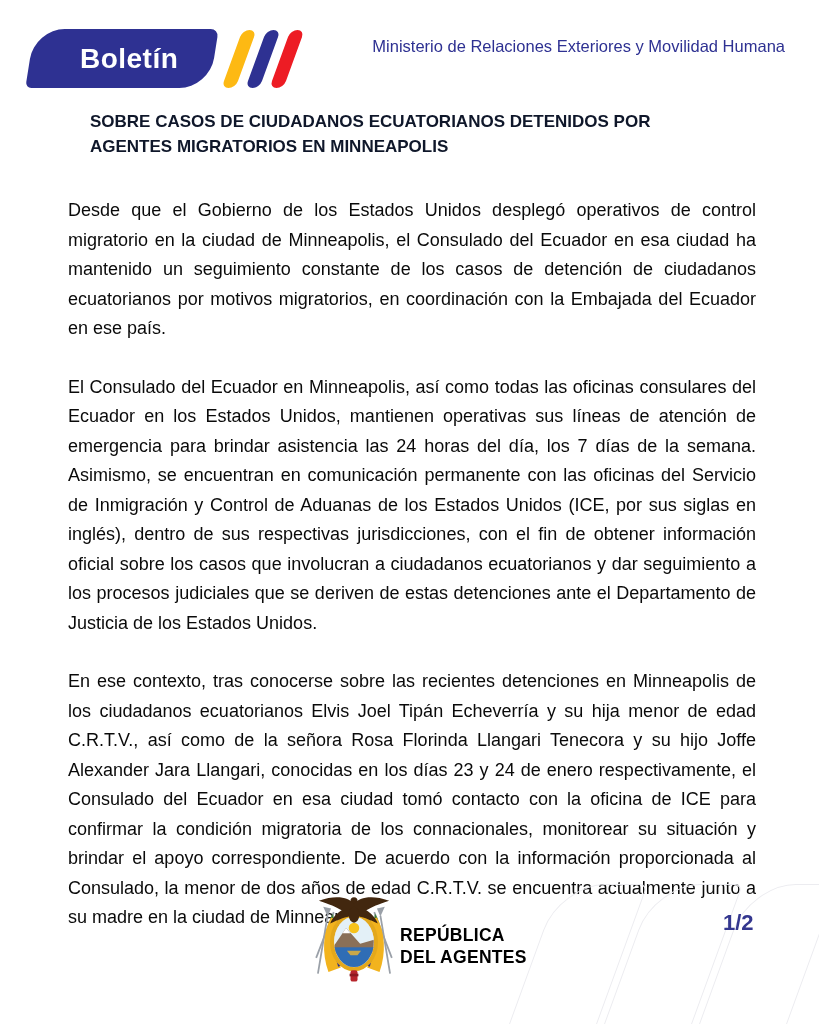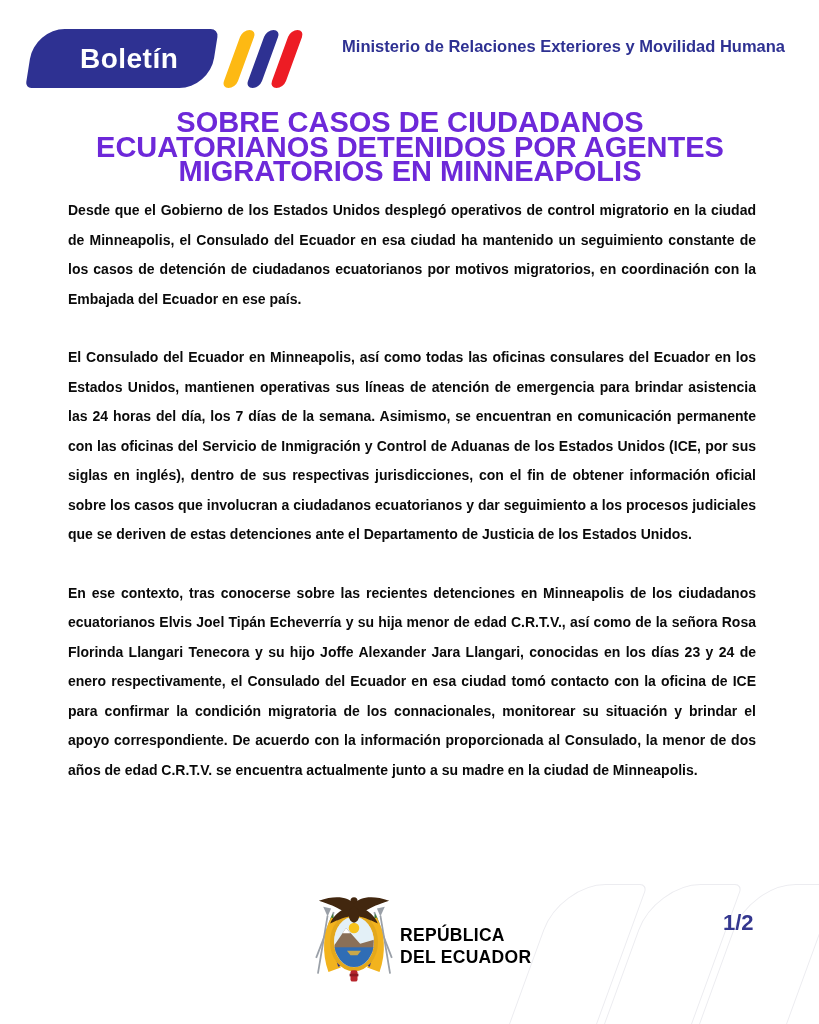--- a/index.html
+++ b/index.html
@@ -46,48 +46,46 @@
   }
   .st.y { left: 232px; background: #fdb913; }
   .st.b { left: 256px; background: #2e3192; }
   .st.r { left: 280px; background: #ed1c24; }
 
   .ministry {
     position: absolute;
     right: 34px; top: 36px;
     text-align: center;
     color: #2e3192;
-    font-weight: bold;
+    font-weight: normal;
     font-size: 16.5px;
     line-height: 20.5px;
     white-space: nowrap;
   }
 
   
   .doc-title {
     position: absolute;
     left: 90px; top: 110px;
     width: 640px;
-    text-align: center;
-    color: #6d28d9;
-    font-size: 29px;
+    color: #0f172a;
+    font-size: 17px;
     line-height: 24.5px;
     font-weight: bold;
   }
 
   
   .doc-body {
     position: absolute;
     left: 68px; top: 196px;
     width: 688px;
     color: #0a0a0a;
-    font-size: 14px;
+    font-size: 18px;
     line-height: 29.5px;
     text-align: justify;
-    font-weight: bold;
   }
   .doc-body p { margin-bottom: 29px; }
 
   
   .wm {
     position: absolute;
     width: 88px; height: 430px;
     border: 1px solid #ececf0;
     border-radius: 46px 8px 46px 8px;
     transform: skewX(-20deg);
@@ -194,19 +192,19 @@
       <circle cx="50" cy="13" r="4" fill="#42270f"></circle>
       <path d="M50 17 C44 9 30 6 10 13 C22 17 30 20 36 24 C30 28 25 33 23 39 C33 34 42 31 46 31 L46 35 L54 35 L54 31 C58 31 67 34 77 39 C75 33 70 28 64 24 C70 20 78 17 90 13 C70 6 56 9 50 17 Z" fill="#42270f"></path>
       <ellipse cx="50" cy="29" rx="6" ry="9" fill="#42270f"></ellipse>
 
       <rect x="46" y="92" width="8" height="13" rx="2.5" fill="#b7252c"></rect>
       <rect x="45" y="96" width="10" height="3" fill="#8c1a20"></rect>
     </svg>
 
     <div class="brand">
       <div>REPÚBLICA</div>
-      <div>DEL ECUADOR</div>
+      <div>DEL AGENTES</div>
     </div>
 
     <div class="page-indicator">1/2</div>
   </div>
 
 </div>
 
 </body></html>

